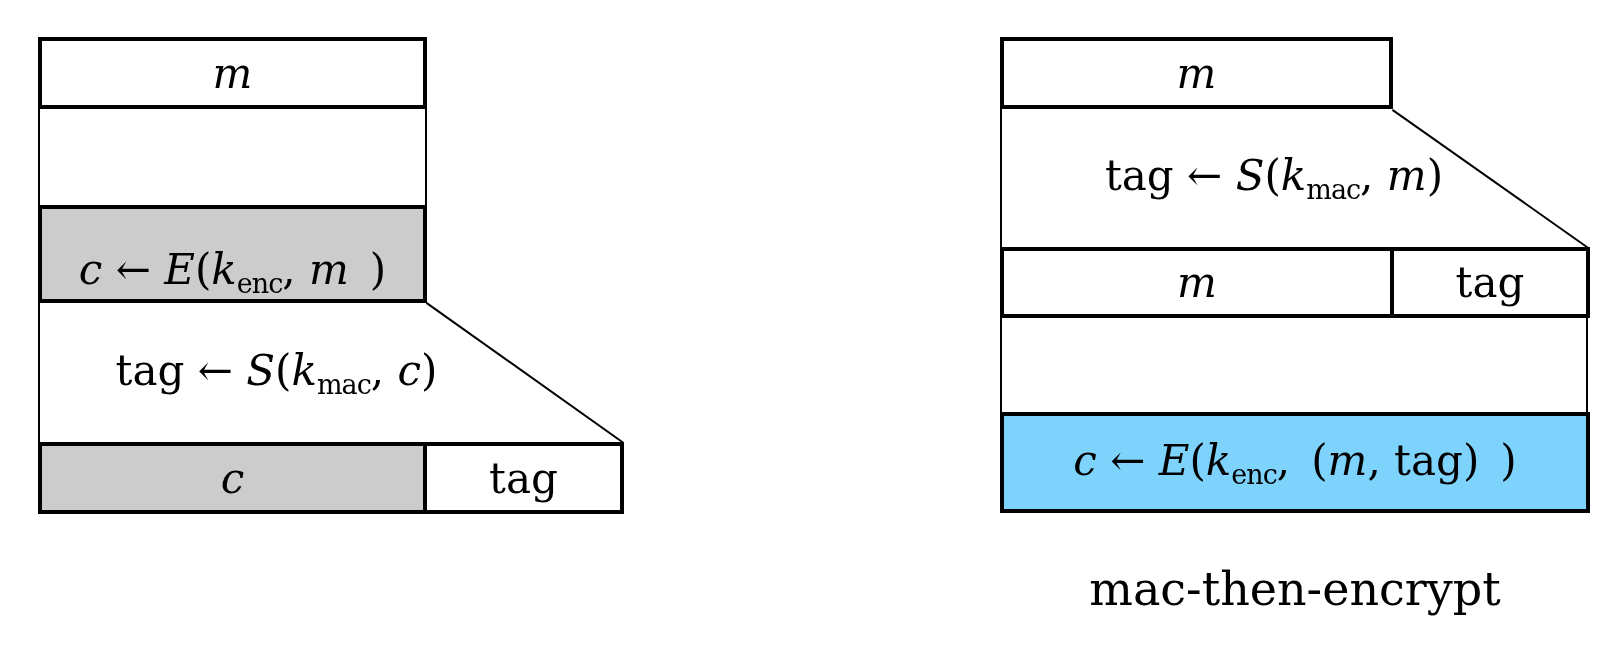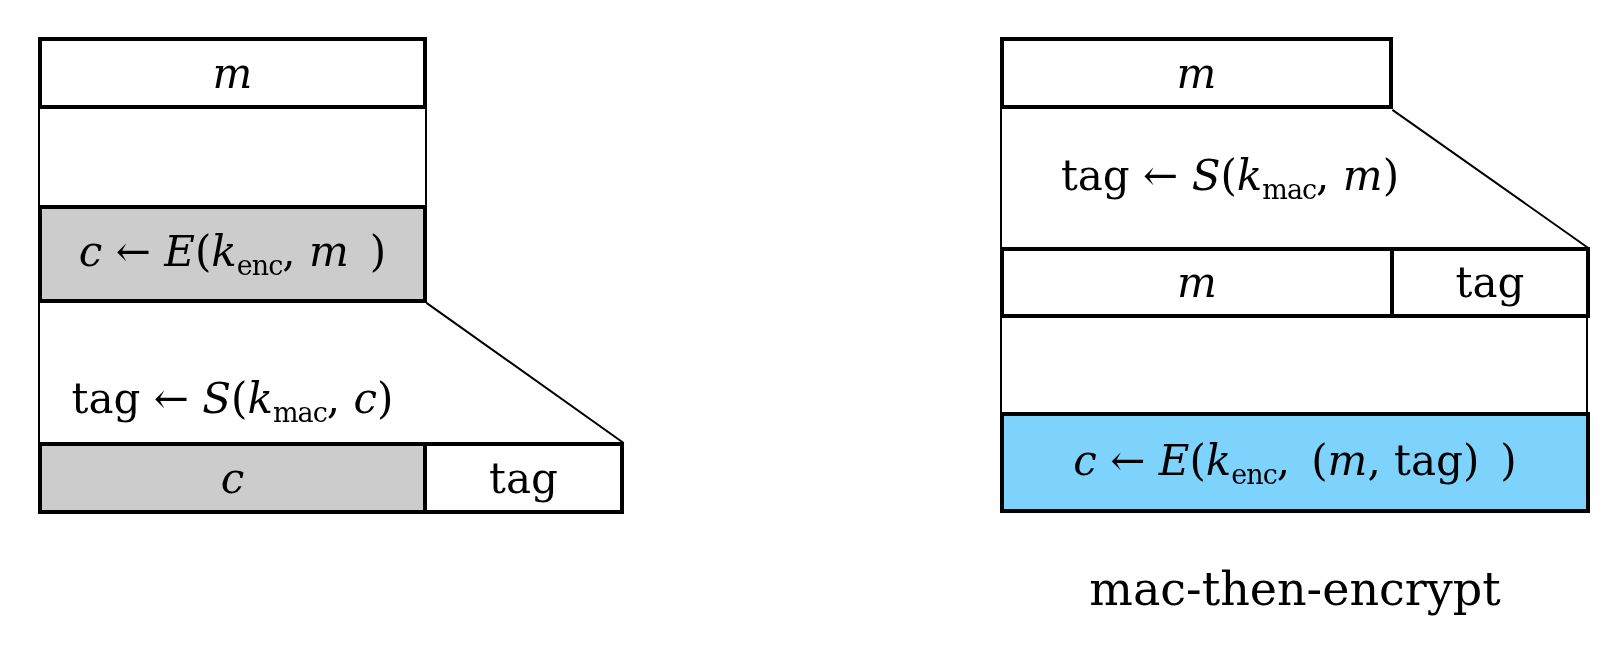--- a/index.html
+++ b/index.html
@@ -17,20 +17,21 @@
     border:4px solid #000;
     background:#fff;
     display:flex;align-items:center;justify-content:center;
     z-index:2;
   }
   .gray{background:#cccccc;}
   .region{
     position:absolute;
     display:flex;align-items:center;justify-content:center;
     z-index:1;
+    padding-left:44px;
   }
   .walls{
     position:absolute;
     box-sizing:border-box;
     border-left:2px solid #000;
     border-right:2px solid #000;
     z-index:0;
   }
   .wall-left{
     position:absolute;
@@ -60,26 +61,26 @@
 <body>
 
 <div id="figure" style="background: rgb(255, 255, 255);">
 
   <div class="walls" style="left:38px;top:105px;width:389px;height:104px;"></div>
 
   <div class="box" style="left:38px;top:37px;width:389px;height:72px;">
     <span class="math mi">m</span>
   </div>
 
-  <div class="box gray" style="left: 38px; top: 205px; width: 389px; height: 98px; background: rgb(204, 204, 204);">
+  <div class="box gray" style="left: 38px; top: 205px; width: 389px; height: 98px; background: rgb(204, 204, 204); align-items: flex-end;">
     <span class="math"><span class="mi">c</span><span class="mr"> ← </span><span class="mi">E</span><span class="mr">(</span><span class="mi">k</span><span class="msub">enc</span><span class="mr">, </span><span class="mi">m</span><span class="mr"> )</span></span>
   </div>
 
   <div class="wall-left" style="left:38px;top:301px;height:143px;"></div>
-  <div class="region" style="left:38px;top:303px;width:389px;height:139px;margin-top:28px;">
+  <div class="region" style="left:38px;top:303px;width:389px;height:139px;">
     <span class="math"><span class="mr">tag ← </span><span class="mi">S</span><span class="mr">(</span><span class="mi">k</span><span class="msub">mac</span><span class="mr">, </span><span class="mi">c</span><span class="mr">)</span></span>
   </div>
 
   <div class="diag" style="left:427px;top:302px;width:242px;transform:rotate(35.4deg);"></div>
 
   <div class="box gray" style="left: 38px; top: 442px; width: 389px; height: 72px; background: rgb(204, 204, 204);">
     <span class="math mi">c</span>
   </div>
   <div class="box" style="left:423px;top:442px;width:201px;height:72px;">
     <span class="math mr">tag</span>

